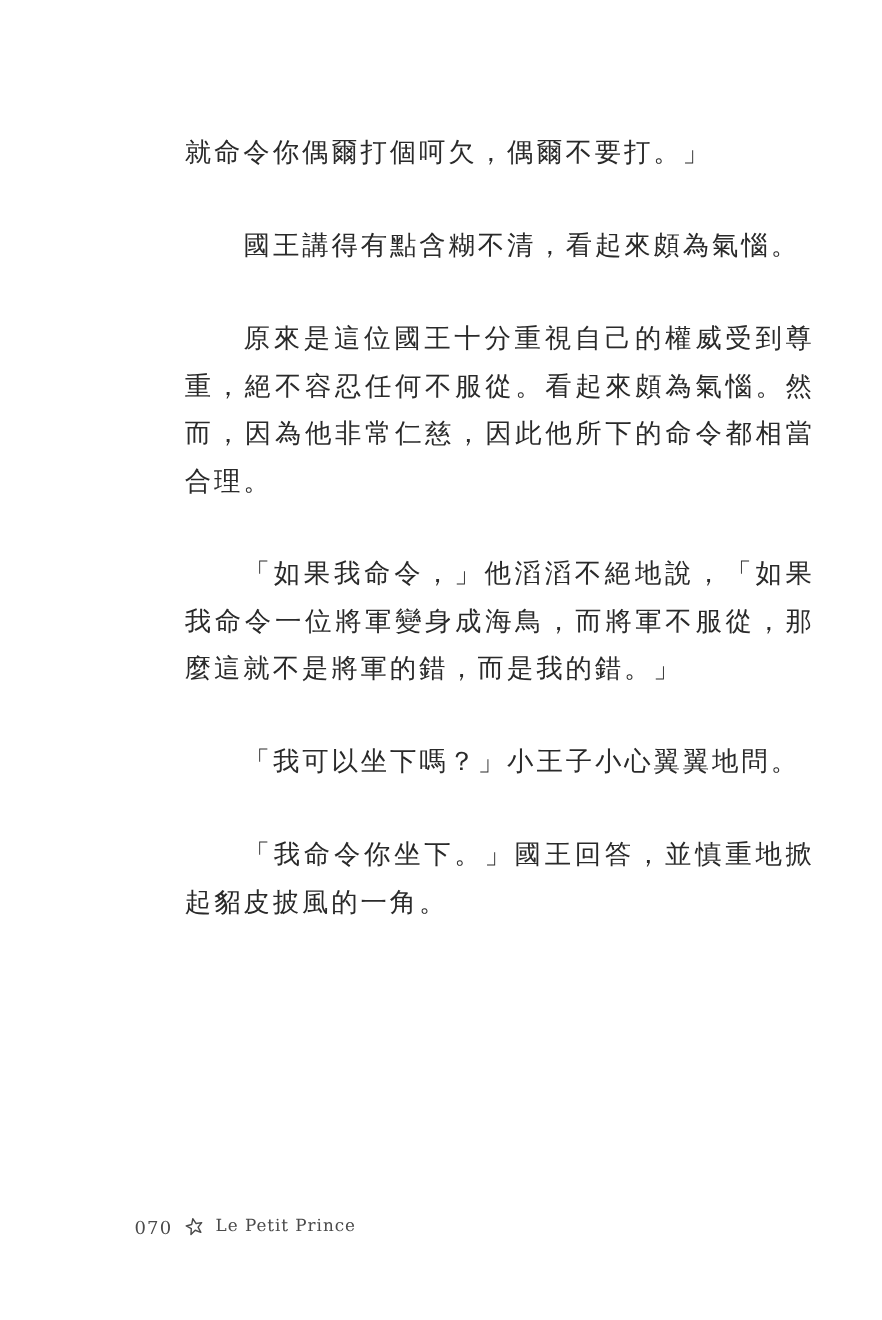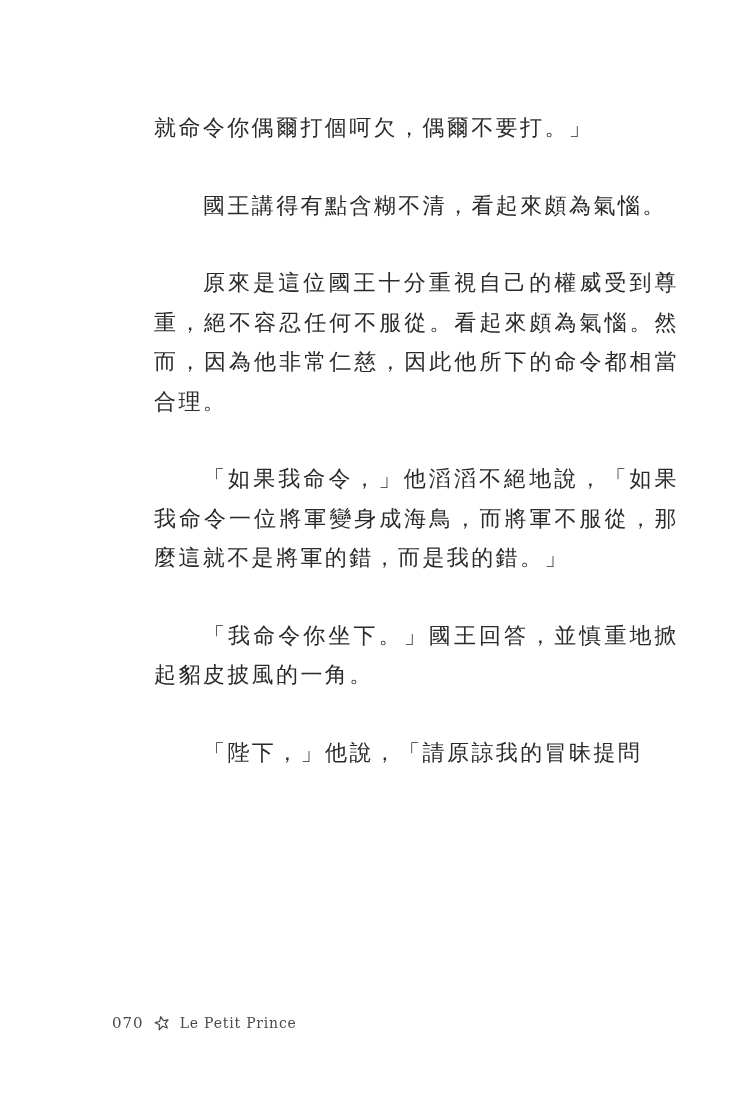--- a/index.html
+++ b/index.html
@@ -32,21 +32,20 @@
       word-break: break-all;
     }
     .para.indent {
       text-indent: 49px;
     }
     .footer {
       position: absolute;
       left: 112px;
       top: 1014px;
       display: flex;
-      align-items: center;
       gap: 10px;
       color: #4a4a4a;
     }
     .page-number {
       font-family: "DejaVu Serif", "Liberation Serif", serif;
       font-size: 15px;
       letter-spacing: 1px;
     }
     .star-icon {
       width: 16px;
@@ -60,22 +59,22 @@
     }
   </style>
 </head>
 <body>
 
 <div class="page">
   <p class="para">就命令你偶爾打個呵欠，偶爾不要打。」</p>
   <p class="para indent">國王講得有點含糊不清，看起來頗為氣惱。</p>
   <p class="para indent">原來是這位國王十分重視自己的權威受到尊重，絕不容忍任何不服從。看起來頗為氣惱。然而，因為他非常仁慈，因此他所下的命令都相當合理。</p>
   <p class="para indent">「如果我命令，」他滔滔不絕地說，「如果我命令一位將軍變身成海鳥，而將軍不服從，那麼這就不是將軍的錯，而是我的錯。」</p>
+  <p class="para indent">「我可以坐下嗎？」小王子小心翼翼地問。</p>
   <p class="para indent">「我命令你坐下。」國王回答，並慎重地掀起貂皮披風的一角。</p>
-  <p class="para indent">「陛下，」他說，「請原諒我的冒昧提問</p>
 </div>
 
 <div class="footer">
   <span class="page-number">070</span>
   <span class="star-icon">
     <svg width="16" height="16" viewBox="0 0 16 16">
       <polygon points="8,1.5 9.9,6 14.6,6.2 10.9,9.2 12.2,14 8,11.3 3.8,14 5.1,9.2 1.4,6.2 6.1,6" fill="none" stroke="#4a4a4a" stroke-width="1.2" stroke-linejoin="round" transform="rotate(-12 8 8)"></polygon>
     </svg>
   </span>
   <span class="book-title">Le Petit Prince</span>

